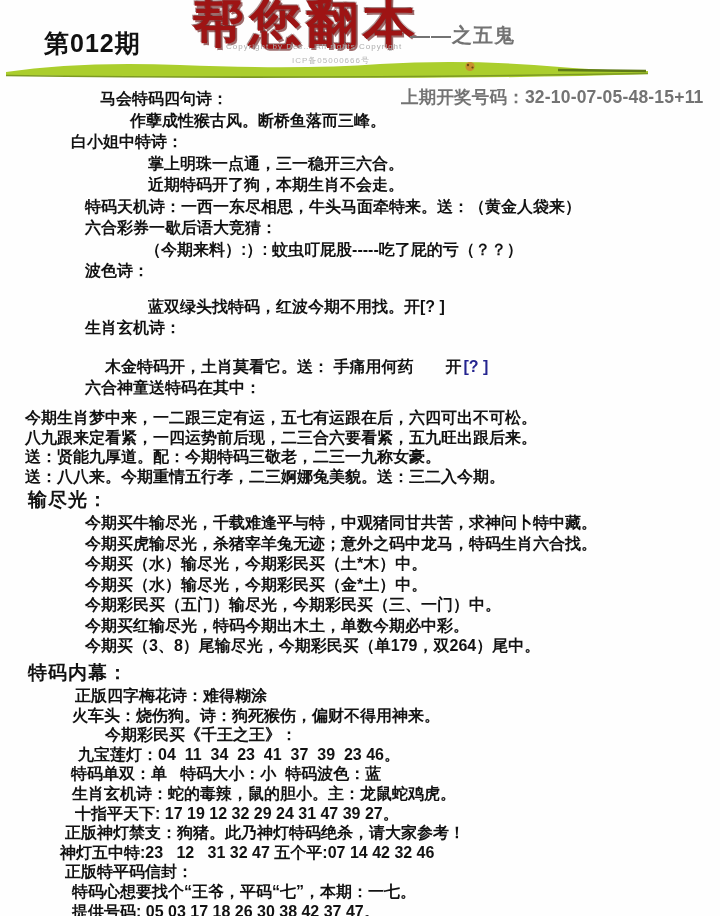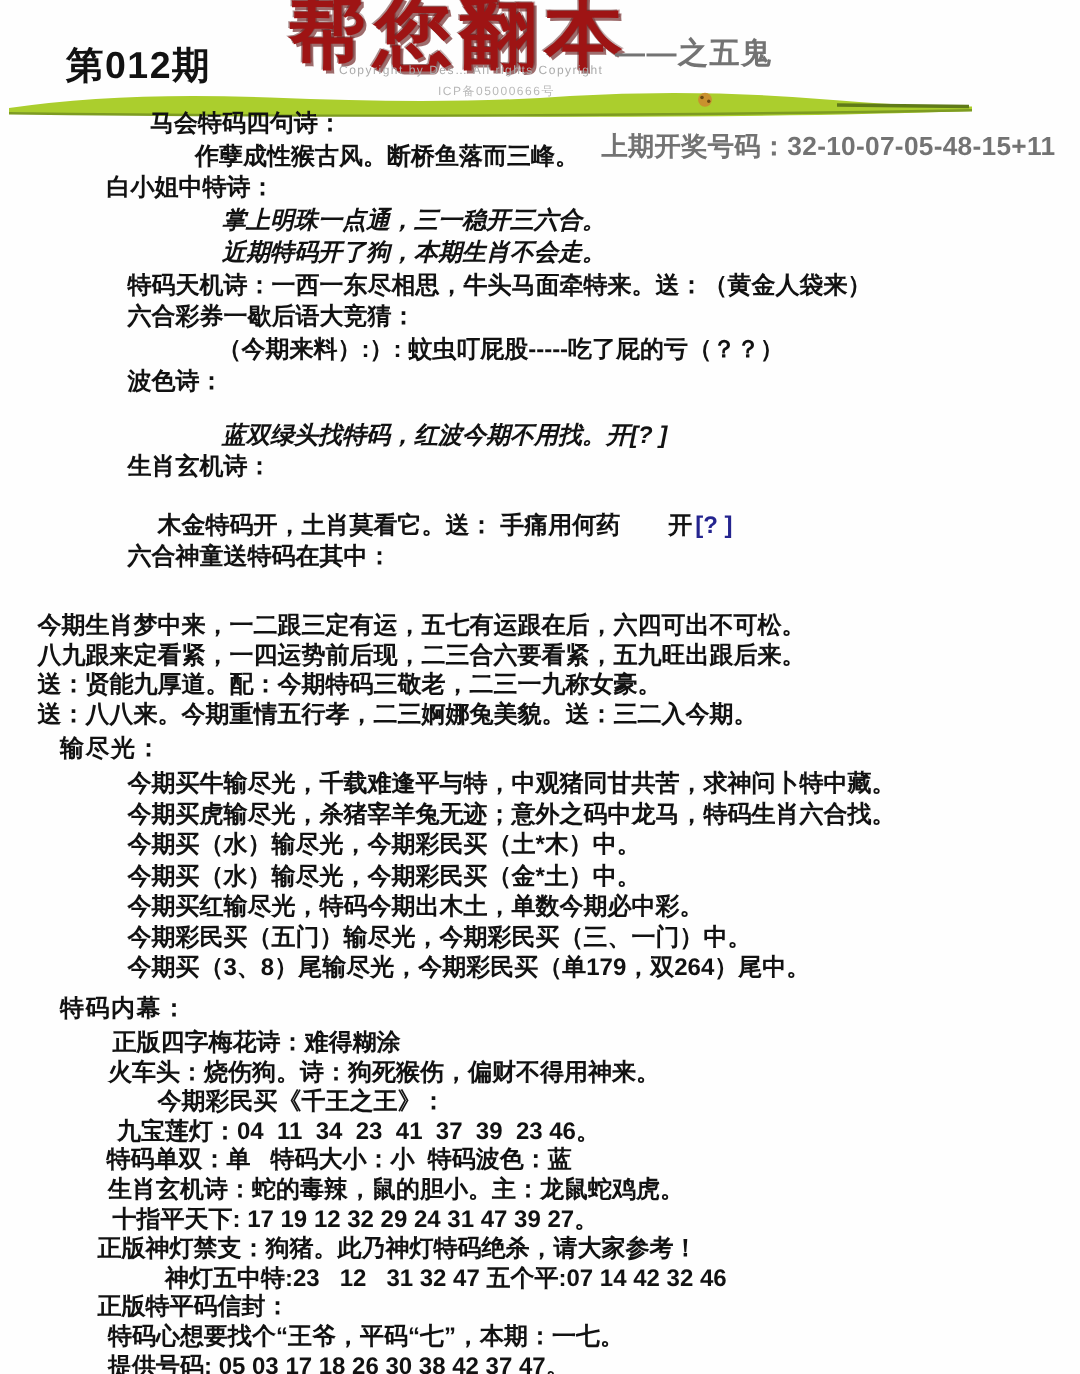--- a/index.html
+++ b/index.html
@@ -15,37 +15,37 @@
         text-shadow:2px 2px 0 rgba(92,10,10,.6),-1px -1px 0 rgba(70,8,8,.45),1px -1px 0 rgba(70,8,8,.3);}
   .logo-suffix{position:absolute;left:410px;top:22px;font-size:20px;font-weight:900;color:#737373;letter-spacing:1px;}
   .copyright{position:absolute;left:226px;top:42px;font-size:8px;color:#ababab;font-weight:400;letter-spacing:1px;}
   .icp{position:absolute;left:292px;top:55px;font-size:8px;color:#b8b8b8;font-weight:400;letter-spacing:1px;text-align:right;}
   .band{position:absolute;left:0;top:58px;}
 
   .lastdraw{position:absolute;left:401px;top:85px;font-size:17.5px;color:#737373;white-space:pre;letter-spacing:0.2px;}
 
   
   .tblock{position:absolute;left:0;width:720px;}
-  #top-block{top:72px;}
+  #top-block{top:88px;}
   #flush-block{top:408px;}
   #sec1{top:487px;}
   #sec2{top:660px;}
   .line{font-size:16px;line-height:21.5px;white-space:pre;}
   #flush-block .line{line-height:19.5px;}
   #sec1 .line{line-height:20.5px;}
   #sec2 .line{line-height:19.6px;}
   #sec1 .line:first-of-type{margin-top:6px;}
   #sec2 .line:first-of-type{margin-top:4px;}
-  .heading{font-size:16px;line-height:26px;margin-left:40px;letter-spacing:1px;}
+  .heading{font-size:19px;line-height:26px;margin-left:28px;letter-spacing:1px;}
 
-  .ml25{margin-left:25px;}  .ml65{margin-left:65px;}  .ml70{margin-left:110px;}
+  .ml25{margin-left:25px;}  .ml65{margin-left:65px;}  .ml70{margin-left:60px;}
   .ml72{margin-left:72px;}  .ml75{margin-left:75px;}  .ml78{margin-left:78px;}
   .ml80{margin-left:71px;}  .ml85{margin-left:85px;}  .ml100{margin-left:100px;}
   .ml105{margin-left:105px;}.ml130{margin-left:130px;}.ml145{margin-left:145px;}
-  .ml148{margin-left:148px;font-style:italic;}
+  .ml148{margin-left:148px;}
   .gap14{margin-top:14px;}  .gap17{margin-top:17px;}
   .blue{color:#24248f;margin-left:2px;}
 </style>
 </head>
 <body>
 
 <div class="page">
 
   <div class="issue">第012期</div>
   <div class="logo">帮您翻本</div>
@@ -86,22 +86,22 @@
       <div class="line ml25"><span>八九跟来定看紧，一四运势前后现，二三合六要看紧，五九旺出跟后来。</span></div>
       <div class="line ml25"><span>送：贤能九厚道。配：今期特码三敬老，二三一九称女豪。</span></div>
       <div class="line ml25"><span>送：八八来。今期重情五行孝，二三婀娜兔美貌。送：三二入今期。</span></div>
     </div>
   <div class="tblock" id="sec1">
       <div class="heading">输尽光：</div>
       <div class="line ml85"><span>今期买牛输尽光，千载难逢平与特，中观猪同甘共苦，求神问卜特中藏。</span></div>
       <div class="line ml85"><span>今期买虎输尽光，杀猪宰羊兔无迹；意外之码中龙马，特码生肖六合找。</span></div>
       <div class="line ml85"><span>今期买（水）输尽光，今期彩民买（土*木）中。</span></div>
       <div class="line ml85"><span>今期买（水）输尽光，今期彩民买（金*土）中。</span></div>
+      <div class="line ml85"><span>今期彩民买（五门）输尽光，今期彩民买（三、一门）中。</span></div>
       <div class="line ml85"><span>今期买红输尽光，特码今期出木土，单数今期必中彩。</span></div>
-      <div class="line ml85"><span>今期彩民买（五门）输尽光，今期彩民买（三、一门）中。</span></div>
       <div class="line ml85"><span>今期买（3、8）尾输尽光，今期彩民买（单179，双264）尾中。</span></div>
     </div>
   <div class="tblock" id="sec2">
       <div class="heading">特码内幕：</div>
       <div class="line ml75"><span>正版四字梅花诗：难得糊涂</span></div>
       <div class="line ml72"><span>火车头：烧伤狗。诗：狗死猴伤，偏财不得用神来。</span></div>
       <div class="line ml105"><span>今期彩民买《千王之王》：</span></div>
       <div class="line ml78"><span>九宝莲灯：04  11  34  23  41  37  39  23 46。</span></div>
       <div class="line ml80"><span>特码单双：单   特码大小：小  特码波色：蓝</span></div>
       <div class="line ml72"><span>生肖玄机诗：蛇的毒辣，鼠的胆小。主：龙鼠蛇鸡虎。</span></div>

